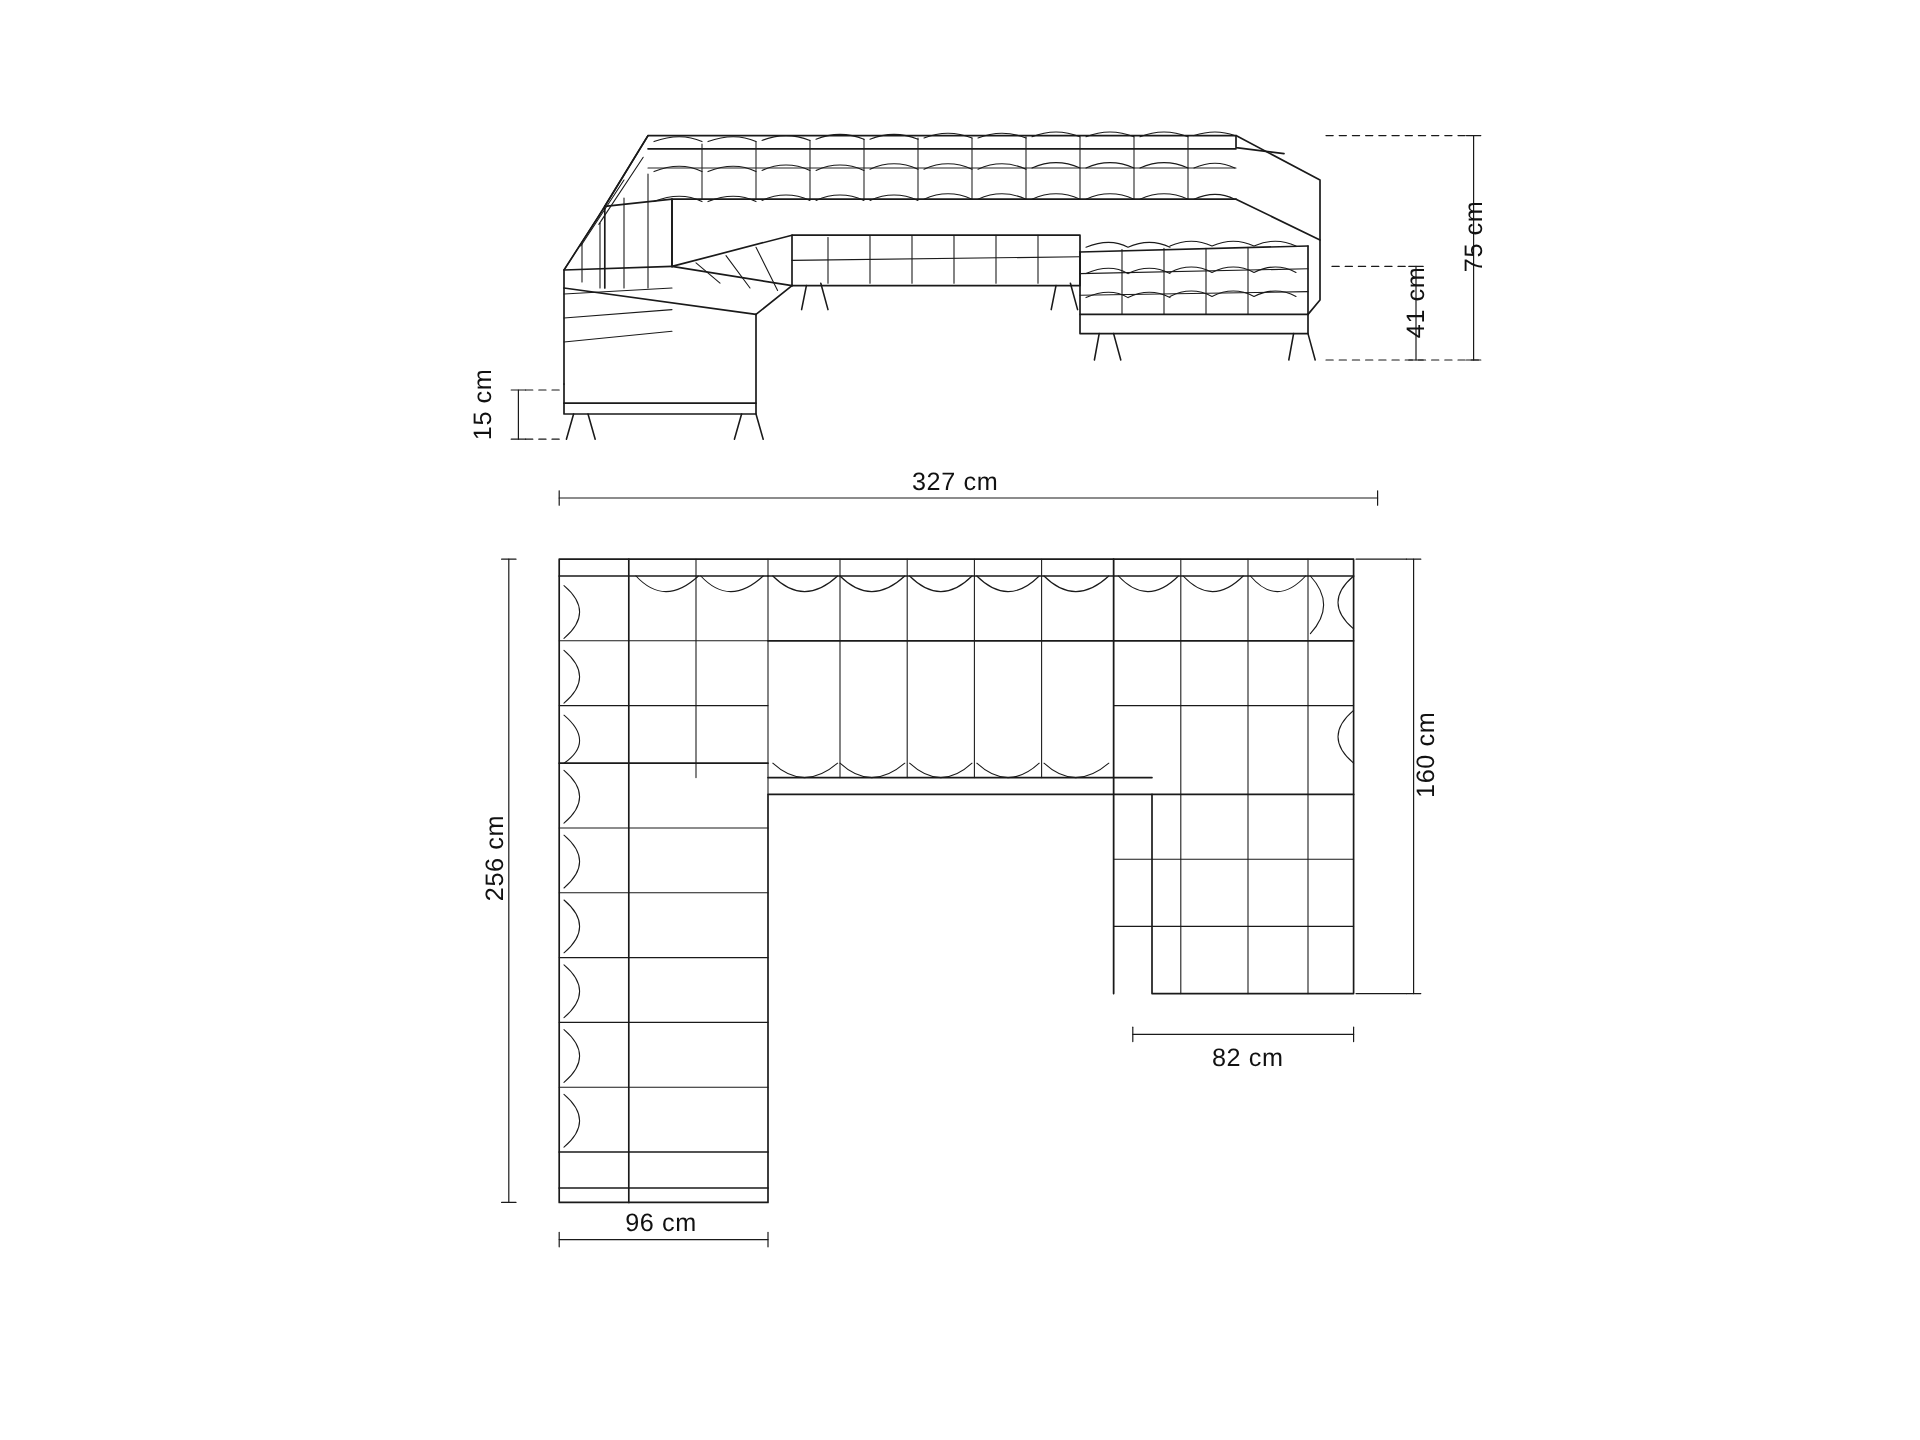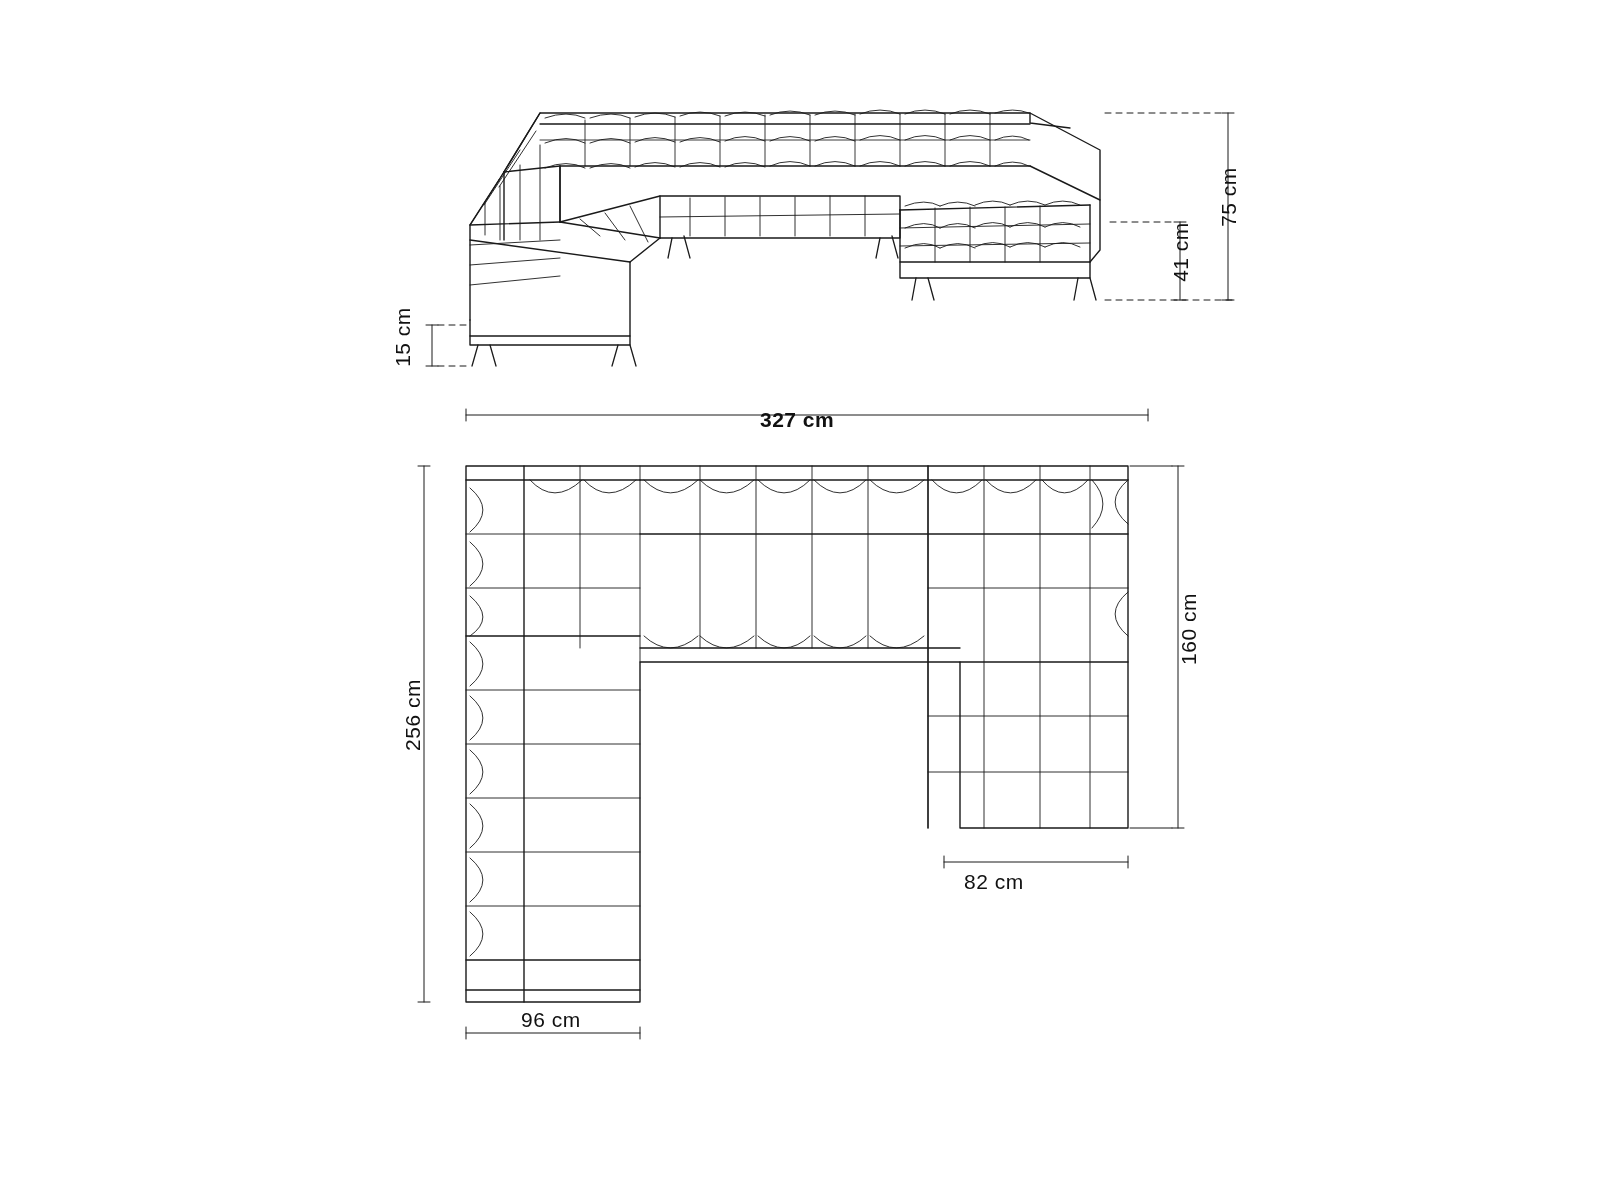--- a/index.html
+++ b/index.html
@@ -260,23 +260,23 @@
 
     </g>
   </svg>
 
   <div class="dim-label rot" style="left:1189px; top:185px; width:80px; text-align:center;">75 cm</div>
 
   <div class="dim-label rot" style="left:1141px; top:240px; width:80px; text-align:center;">41 cm</div>
 
   <div class="dim-label rot" style="left:363px; top:325px; width:80px; text-align:center;">15 cm</div>
 
-  <div class="dim-label" style="left:760px; top:408px;font-weight:bold;">327 cm</div>
+  <div class="dim-label" style="left:760px; top:390px;">327 cm</div>
 
   <div class="dim-label rot" style="left:363px; top:703px; width:100px; text-align:center;">256 cm</div>
 
   <div class="dim-label rot" style="left:1139px; top:617px; width:100px; text-align:center;">160 cm</div>
 
-  <div class="dim-label" style="left:964px; top:870px;">82 cm</div>
+  <div class="dim-label" style="left:1010px; top:870px;">82 cm</div>
 
   <div class="dim-label" style="left:521px; top:1008px;">96 cm</div>
 
 </div>
 
 </body></html>

